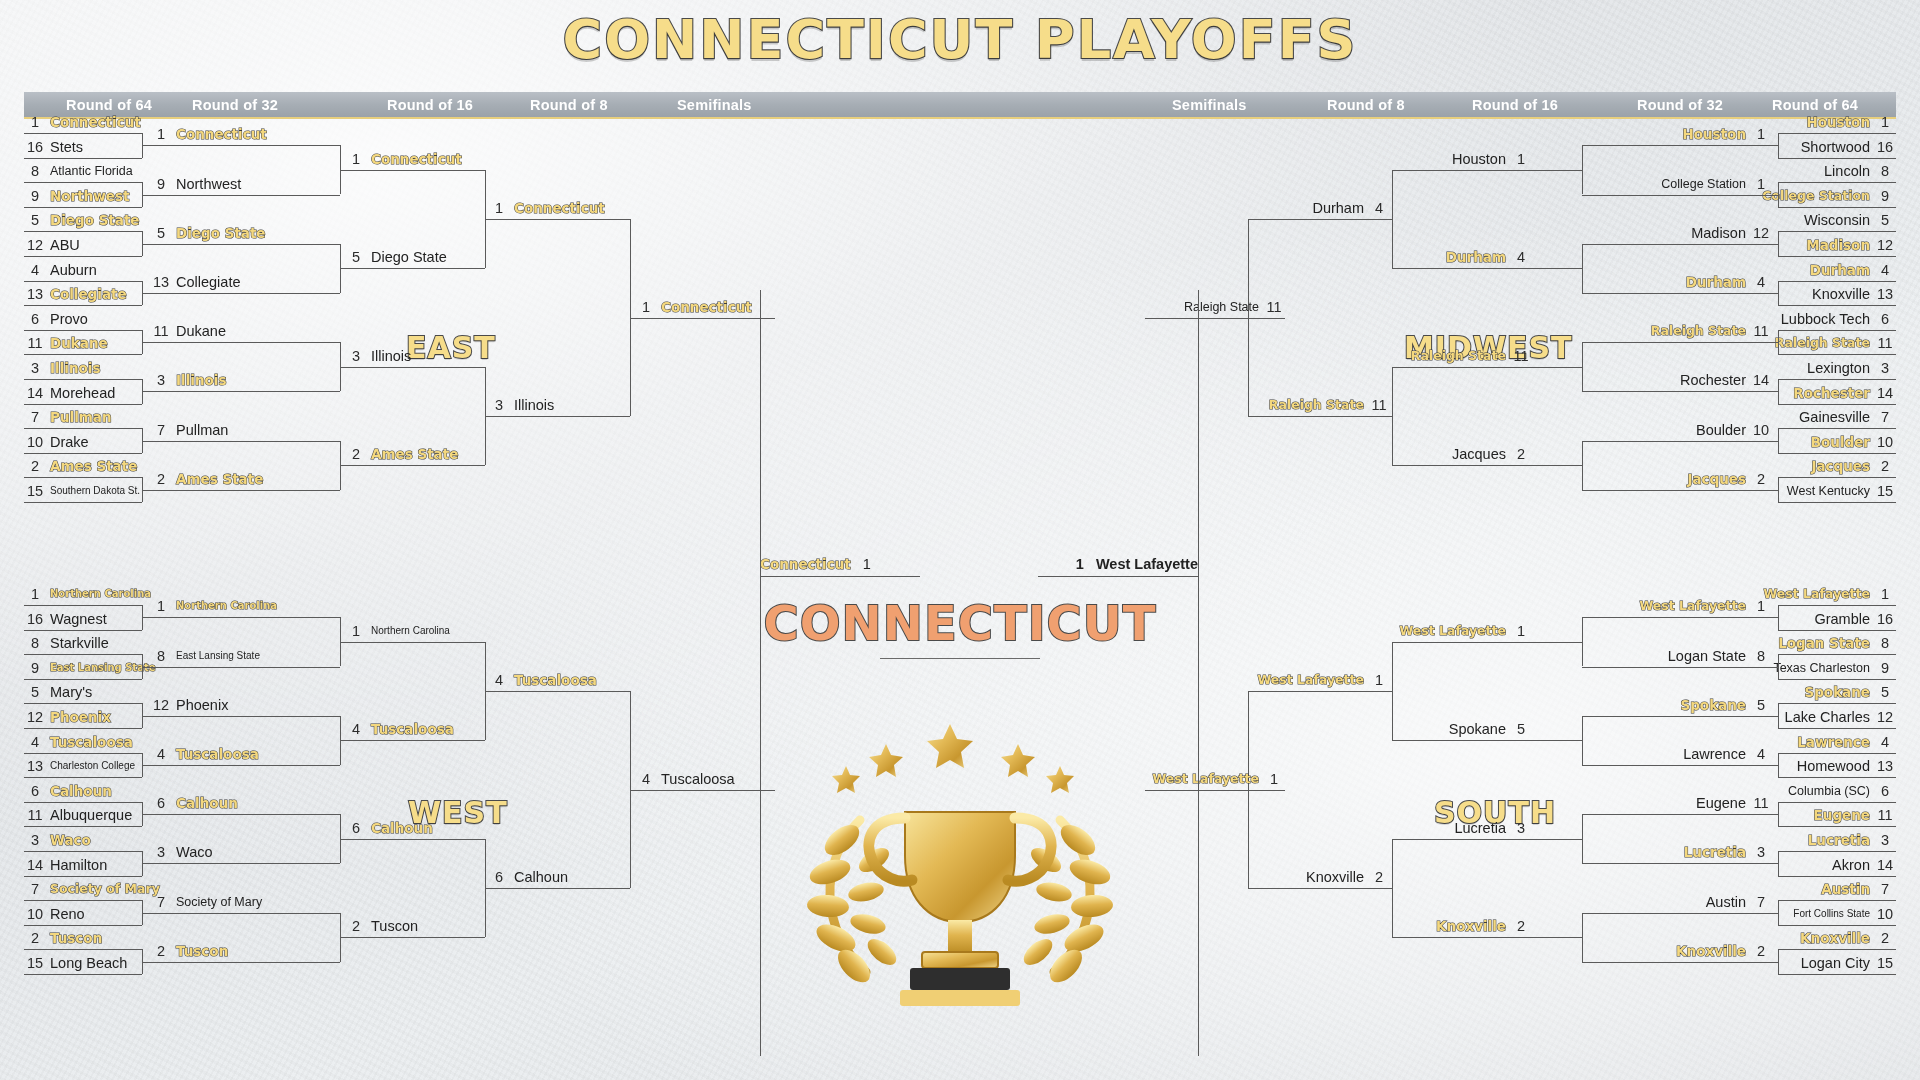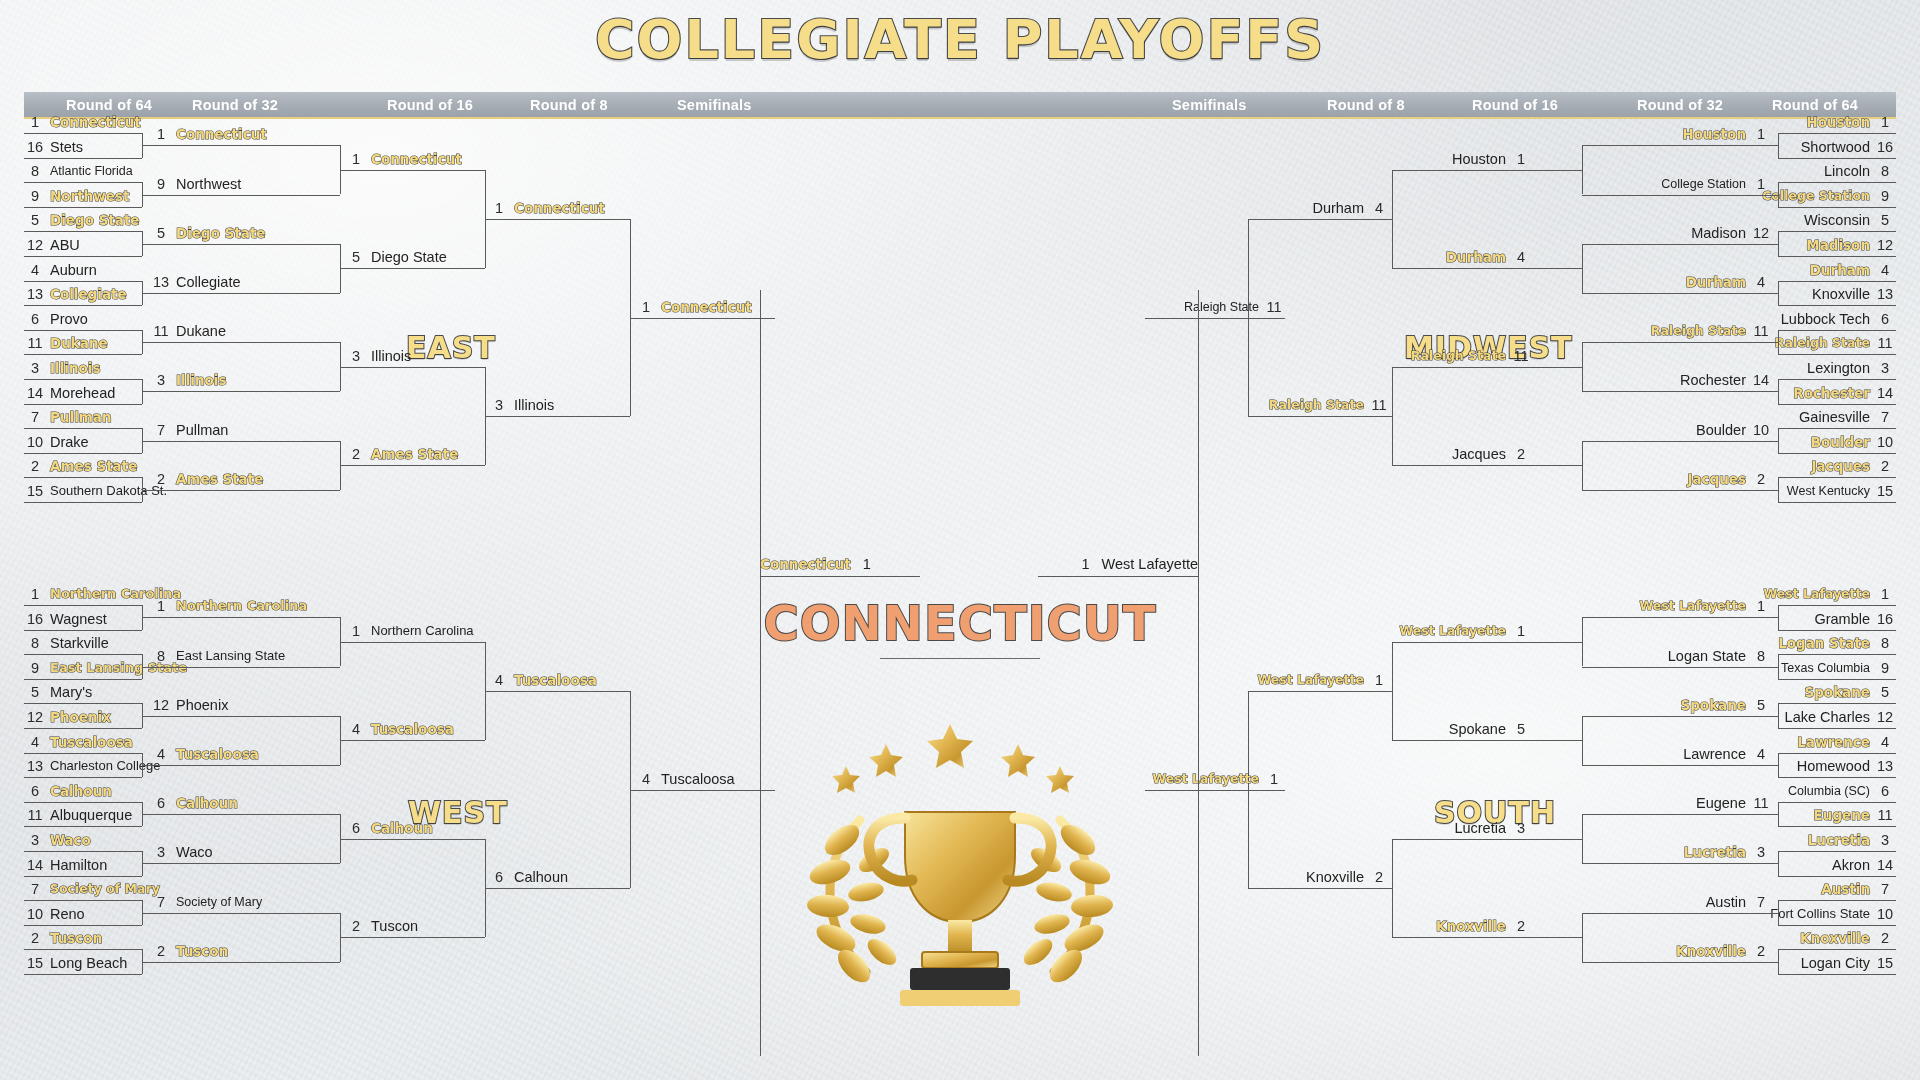--- a/index.html
+++ b/index.html
@@ -47,21 +47,21 @@
     position:absolute; top:0; font-size:14.5px; line-height:22px; color:#2b2b2b;
     font-weight:normal; width:22px; text-align:center;
   }
   .nm.loser{ color:#222; font-weight:normal; }
   .nm.winner{
     color:#f4d87e; font-weight:bold;
     -webkit-text-stroke:1.05px #3d3d3d; paint-order:stroke fill;
     font-family:"DejaVu Sans", sans-serif; font-size:13.5px;
   }
   .nm.small{ font-size:12.5px; }
-  .nm.tiny{ font-size:13px; }
+  .nm.tiny{ font-size:10px; }
 
   .hline{ position:absolute; height:0; border-top:1.6px solid #5a5a5a; }
   .vline{ position:absolute; width:0; border-left:1.6px solid #5a5a5a; }
 
   
   .region{
     position:absolute; font-size:30px; font-weight:bold; letter-spacing:1px;
     font-family:"DejaVu Sans", sans-serif;
     color:#f6dd8a; -webkit-text-stroke:2px #4a4a4a; paint-order:stroke fill;
     text-shadow:0 2px 0 rgba(0,0,0,.15);
@@ -99,21 +99,21 @@
   .final-slot .l{ color:#222; }
 
   
   #trophy{ position:absolute; left:760px; top:700px; width:400px; height:330px; }
 </style>
 </head>
 <body>
 
 <div id="stage">
 
-  <div id="main-title">COLLEGIATE PLAYOFFS</div>
+  <div id="main-title">CONNECTICUT PLAYOFFS</div>
 
   <div id="round-bar">
       <div class="round-label" style="left: 42px;">Round of 64</div>
       <div class="round-label" style="left: 168px;">Round of 32</div>
       <div class="round-label" style="left: 363px;">Round of 16</div>
       <div class="round-label" style="left: 506px;">Round of 8</div>
       <div class="round-label" style="left: 653px;">Semifinals</div>
       <div class="round-label" style="left: 1148px;">Semifinals</div>
       <div class="round-label" style="left: 1303px;">Round of 8</div>
       <div class="round-label" style="left: 1448px;">Round of 16</div>
@@ -747,21 +747,21 @@
       <span class="nm loser " style="right: 26px;">Gramble</span>
     </div>
     <div class="hline" style="left: 1778px; top: 629.6px; width: 118px;"></div>
     <div class="slot" style="left: 1778px; top: 632.2px; width: 118px;">
       <span class="sd" style="right: 0px;">8</span>
       <span class="nm winner " style="right: 26px;">Logan State</span>
     </div>
     <div class="hline" style="left: 1778px; top: 654.2px; width: 118px;"></div>
     <div class="slot" style="left: 1778px; top: 656.8px; width: 118px;">
       <span class="sd" style="right: 0px;">9</span>
-      <span class="nm loser small" style="right: 26px;">Texas Columbia</span>
+      <span class="nm loser small" style="right: 26px;">Texas Charleston</span>
     </div>
     <div class="hline" style="left: 1778px; top: 678.8px; width: 118px;"></div>
     <div class="slot" style="left: 1778px; top: 681.4px; width: 118px;">
       <span class="sd" style="right: 0px;">5</span>
       <span class="nm winner " style="right: 26px;">Spokane</span>
     </div>
     <div class="hline" style="left: 1778px; top: 703.4px; width: 118px;"></div>
     <div class="slot" style="left: 1778px; top: 706px; width: 118px;">
       <span class="sd" style="right: 0px;">12</span>
       <span class="nm loser " style="right: 26px; text-align: center;">Lake Charles</span>
@@ -916,20 +916,20 @@
     </div>
     <div class="hline" style="left: 1248px; top: 887.9px; width: 142px;"></div>
     <div class="vline" style="left: 1248px; top: 691.1px; height: 196.8px;"></div>
     <div class="hline" style="left: 1248px; top: 789.5px; width: 37px;"></div>
     <div class="slot" style="left: 1145px; top: 767.5px; width: 140px;">
       <span class="sd" style="right: 0px;">1</span>
       <span class="nm winner small" style="right: 26px;">West Lafayette</span>
     </div>
     <div class="hline" style="left: 1145px; top: 789.5px; width: 140px;"></div>
     <div class="final-slot" style="left: 760px; top: 552px; width: 160px; text-align: left;"><span class="w">Connecticut</span>&nbsp;&nbsp;&nbsp;<span style="color: rgb(34, 34, 34);">1</span></div>
-    <div class="final-slot" style="left: 1038px; top: 552px; width: 160px; text-align: right;"><span style="color: rgb(34, 34, 34);">1</span>&nbsp;&nbsp;&nbsp;<span class="l">West Lafayette</span></div>
+    <div class="final-slot" style="left: 1038px; top: 552px; width: 160px; text-align: right; font-weight: bold;"><span style="color: rgb(34, 34, 34);">1</span>&nbsp;&nbsp;&nbsp;<span class="l">West Lafayette</span></div>
     <div class="hline" style="left: 760px; top: 576px; width: 160px;"></div>
     <div class="hline" style="left: 1038px; top: 576px; width: 160px;"></div>
     <div class="vline" style="left: 760px; top: 290px; height: 286px;"></div>
     <div class="vline" style="left: 1198px; top: 290px; height: 286px;"></div>
     <div class="vline" style="left: 760px; top: 576px; height: 480px;"></div>
     <div class="vline" style="left: 1198px; top: 576px; height: 480px;"></div>
   </div>
 
 </body></html>

